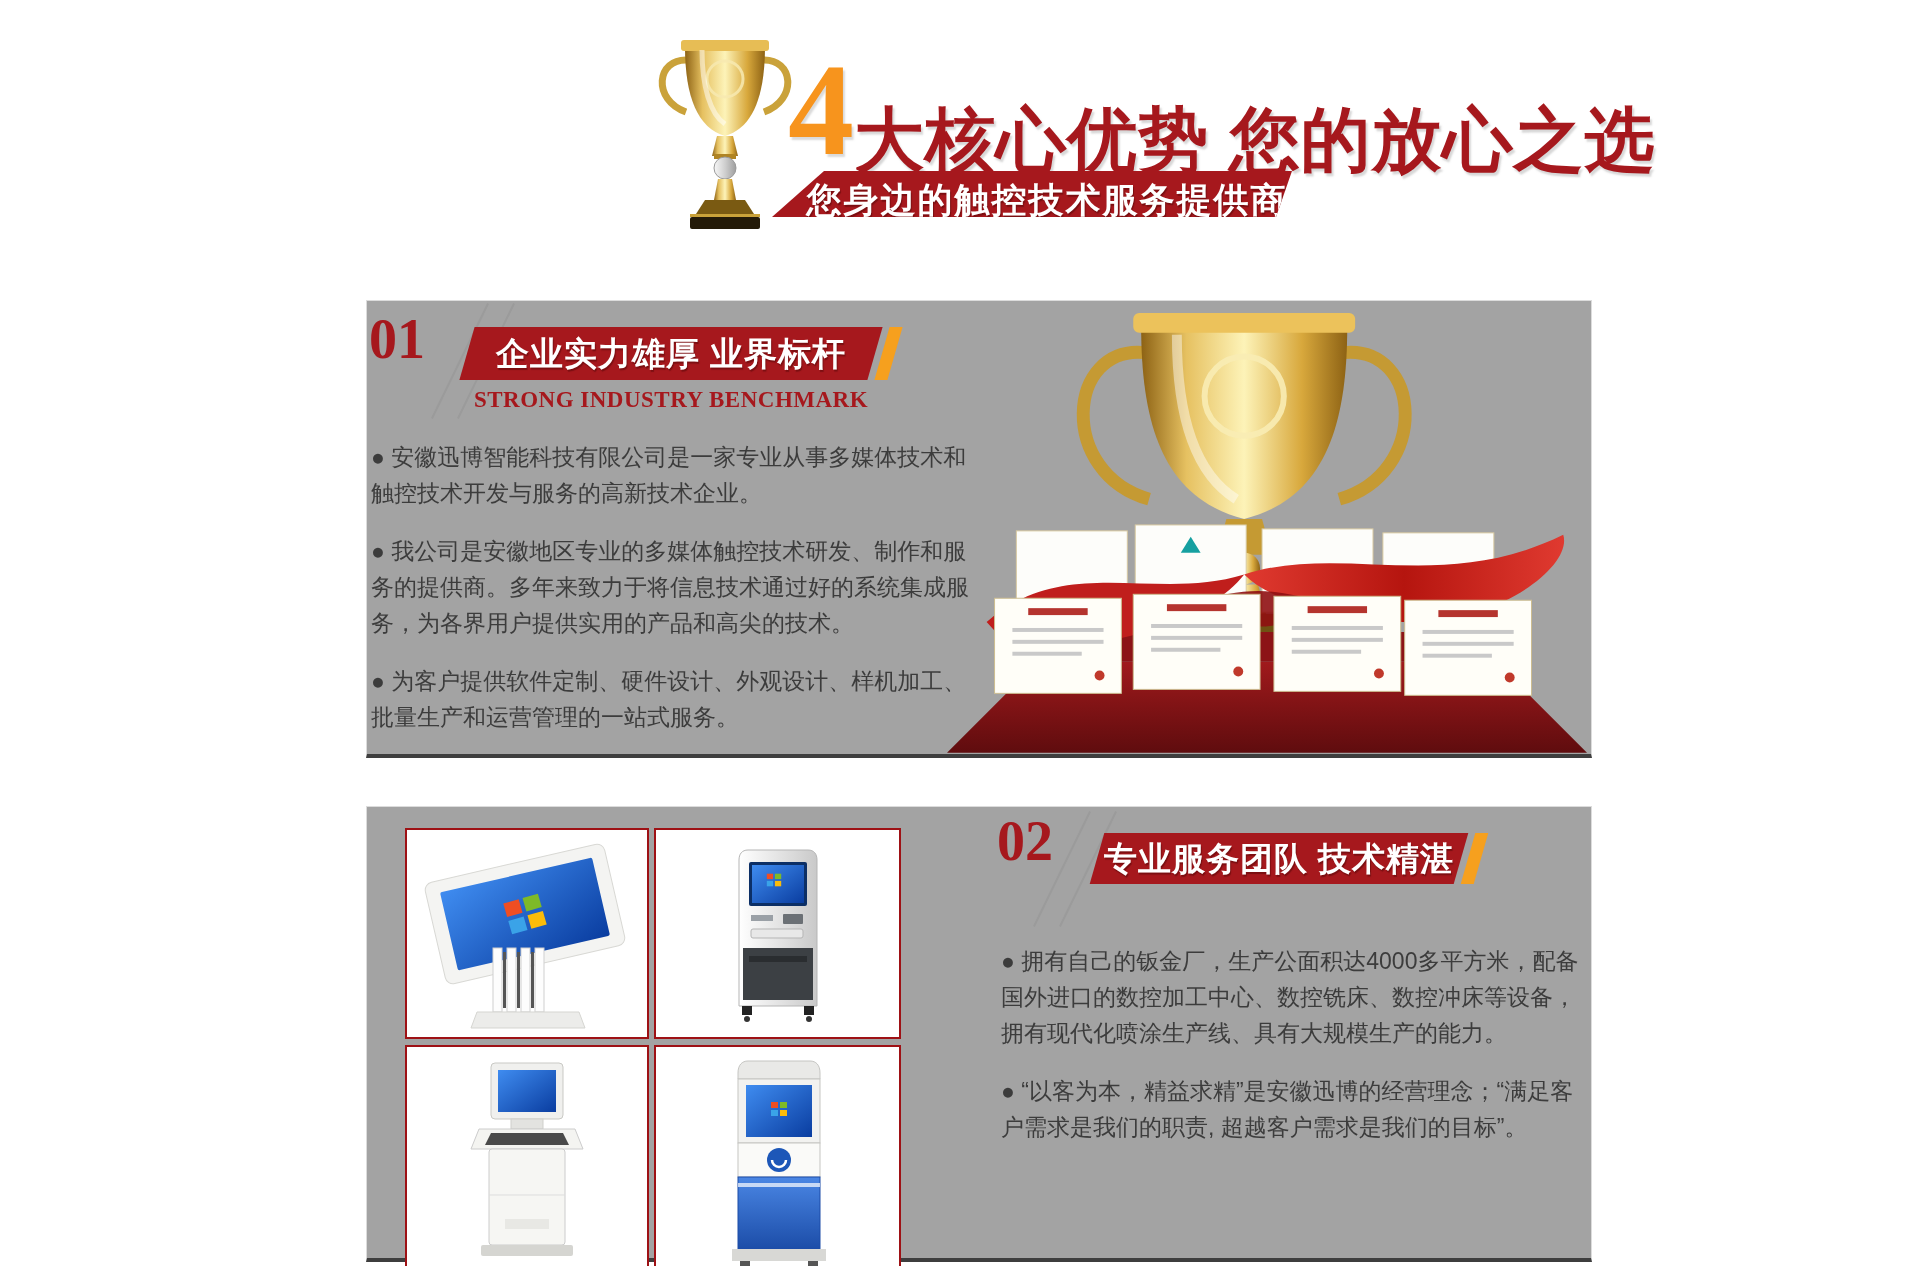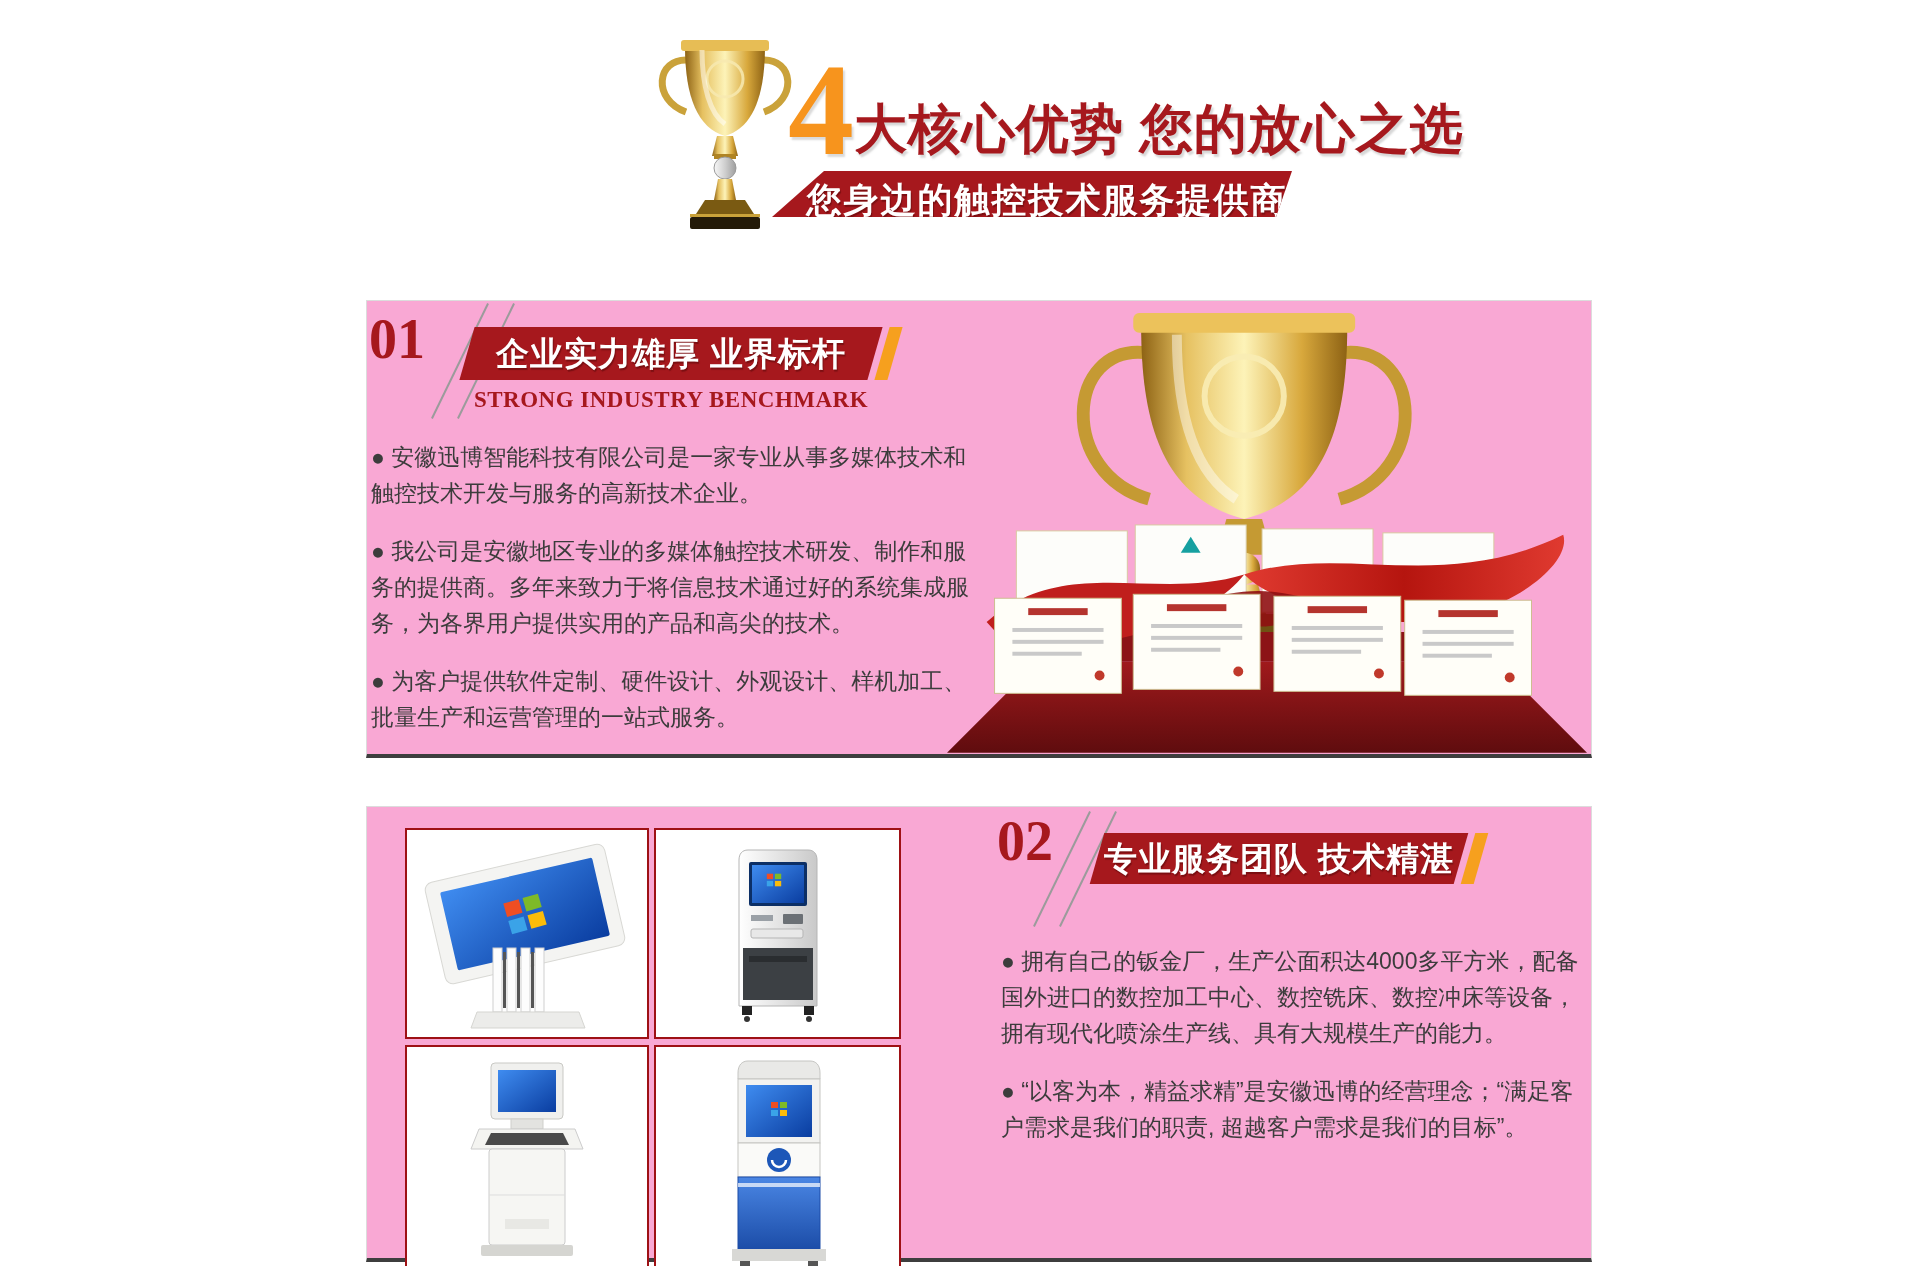--- a/index.html
+++ b/index.html
@@ -5,31 +5,31 @@
   html,body{margin:0;padding:0;background:#ffffff;}
   body{width:1920px;height:1266px;position:relative;overflow:hidden;
        font-family:"Liberation Sans","DejaVu Sans",sans-serif;}
   .abs{position:absolute;}
 
   
   .hero-trophy{left:650px;top:34px;width:150px;height:206px;}
   .hero-number{left:788px;top:44px;font-family:"Liberation Serif","DejaVu Serif",serif;
        font-size:132px;line-height:1;font-weight:700;color:#F7941D;
        text-shadow:2px 3px 2px rgba(150,150,150,.35);}
-  .hero-title{left:854px;top:94px;margin:0;font-size:53px;font-weight:800;
+  .hero-title{left:854px;top:94px;margin:0;font-size:70px;font-weight:800;
        color:#A6181D;letter-spacing:1px;white-space:nowrap;
        text-shadow:2px 3px 2px rgba(140,140,140,.35);}
   .hero-banner{left:772px;top:171px;width:520px;height:46px;background:#A6181D;
        clip-path:polygon(52px 0,100% 0,calc(100% - 16px) 100%,0 100%);}
   .hero-banner span{display:block;line-height:58px;text-align:center;padding-left:30px;
        color:#ffffff;font-size:35px;font-weight:700;letter-spacing:2px;white-space:nowrap;
        text-shadow:1px 2px 1px rgba(60,0,0,.4);}
 
   
-  .card{background:#f9a8d4;border:1px solid #DCDCDC;border-bottom:4px solid #3E3E3E;
+  .card{background:#a3a3a3;border:1px solid #DCDCDC;border-bottom:4px solid #3E3E3E;
         box-sizing:border-box;}
   .card1{left:366px;top:300px;width:1226px;height:458px;}
   .card2{left:366px;top:806px;width:1226px;height:456px;}
 
   .sec-number{font-family:"Liberation Serif","DejaVu Serif",serif;font-size:56px;
        font-weight:700;color:#A6181D;line-height:1;}
   .slash{width:2px;height:128px;background:#9b9b9b;transform:rotate(26deg);}
 
   .sec-banner{height:53px;background:#A6181D;transform:skewX(-16deg);}
   .sec-banner .stripe{position:absolute;top:0;right:-20px;width:13px;height:100%;

